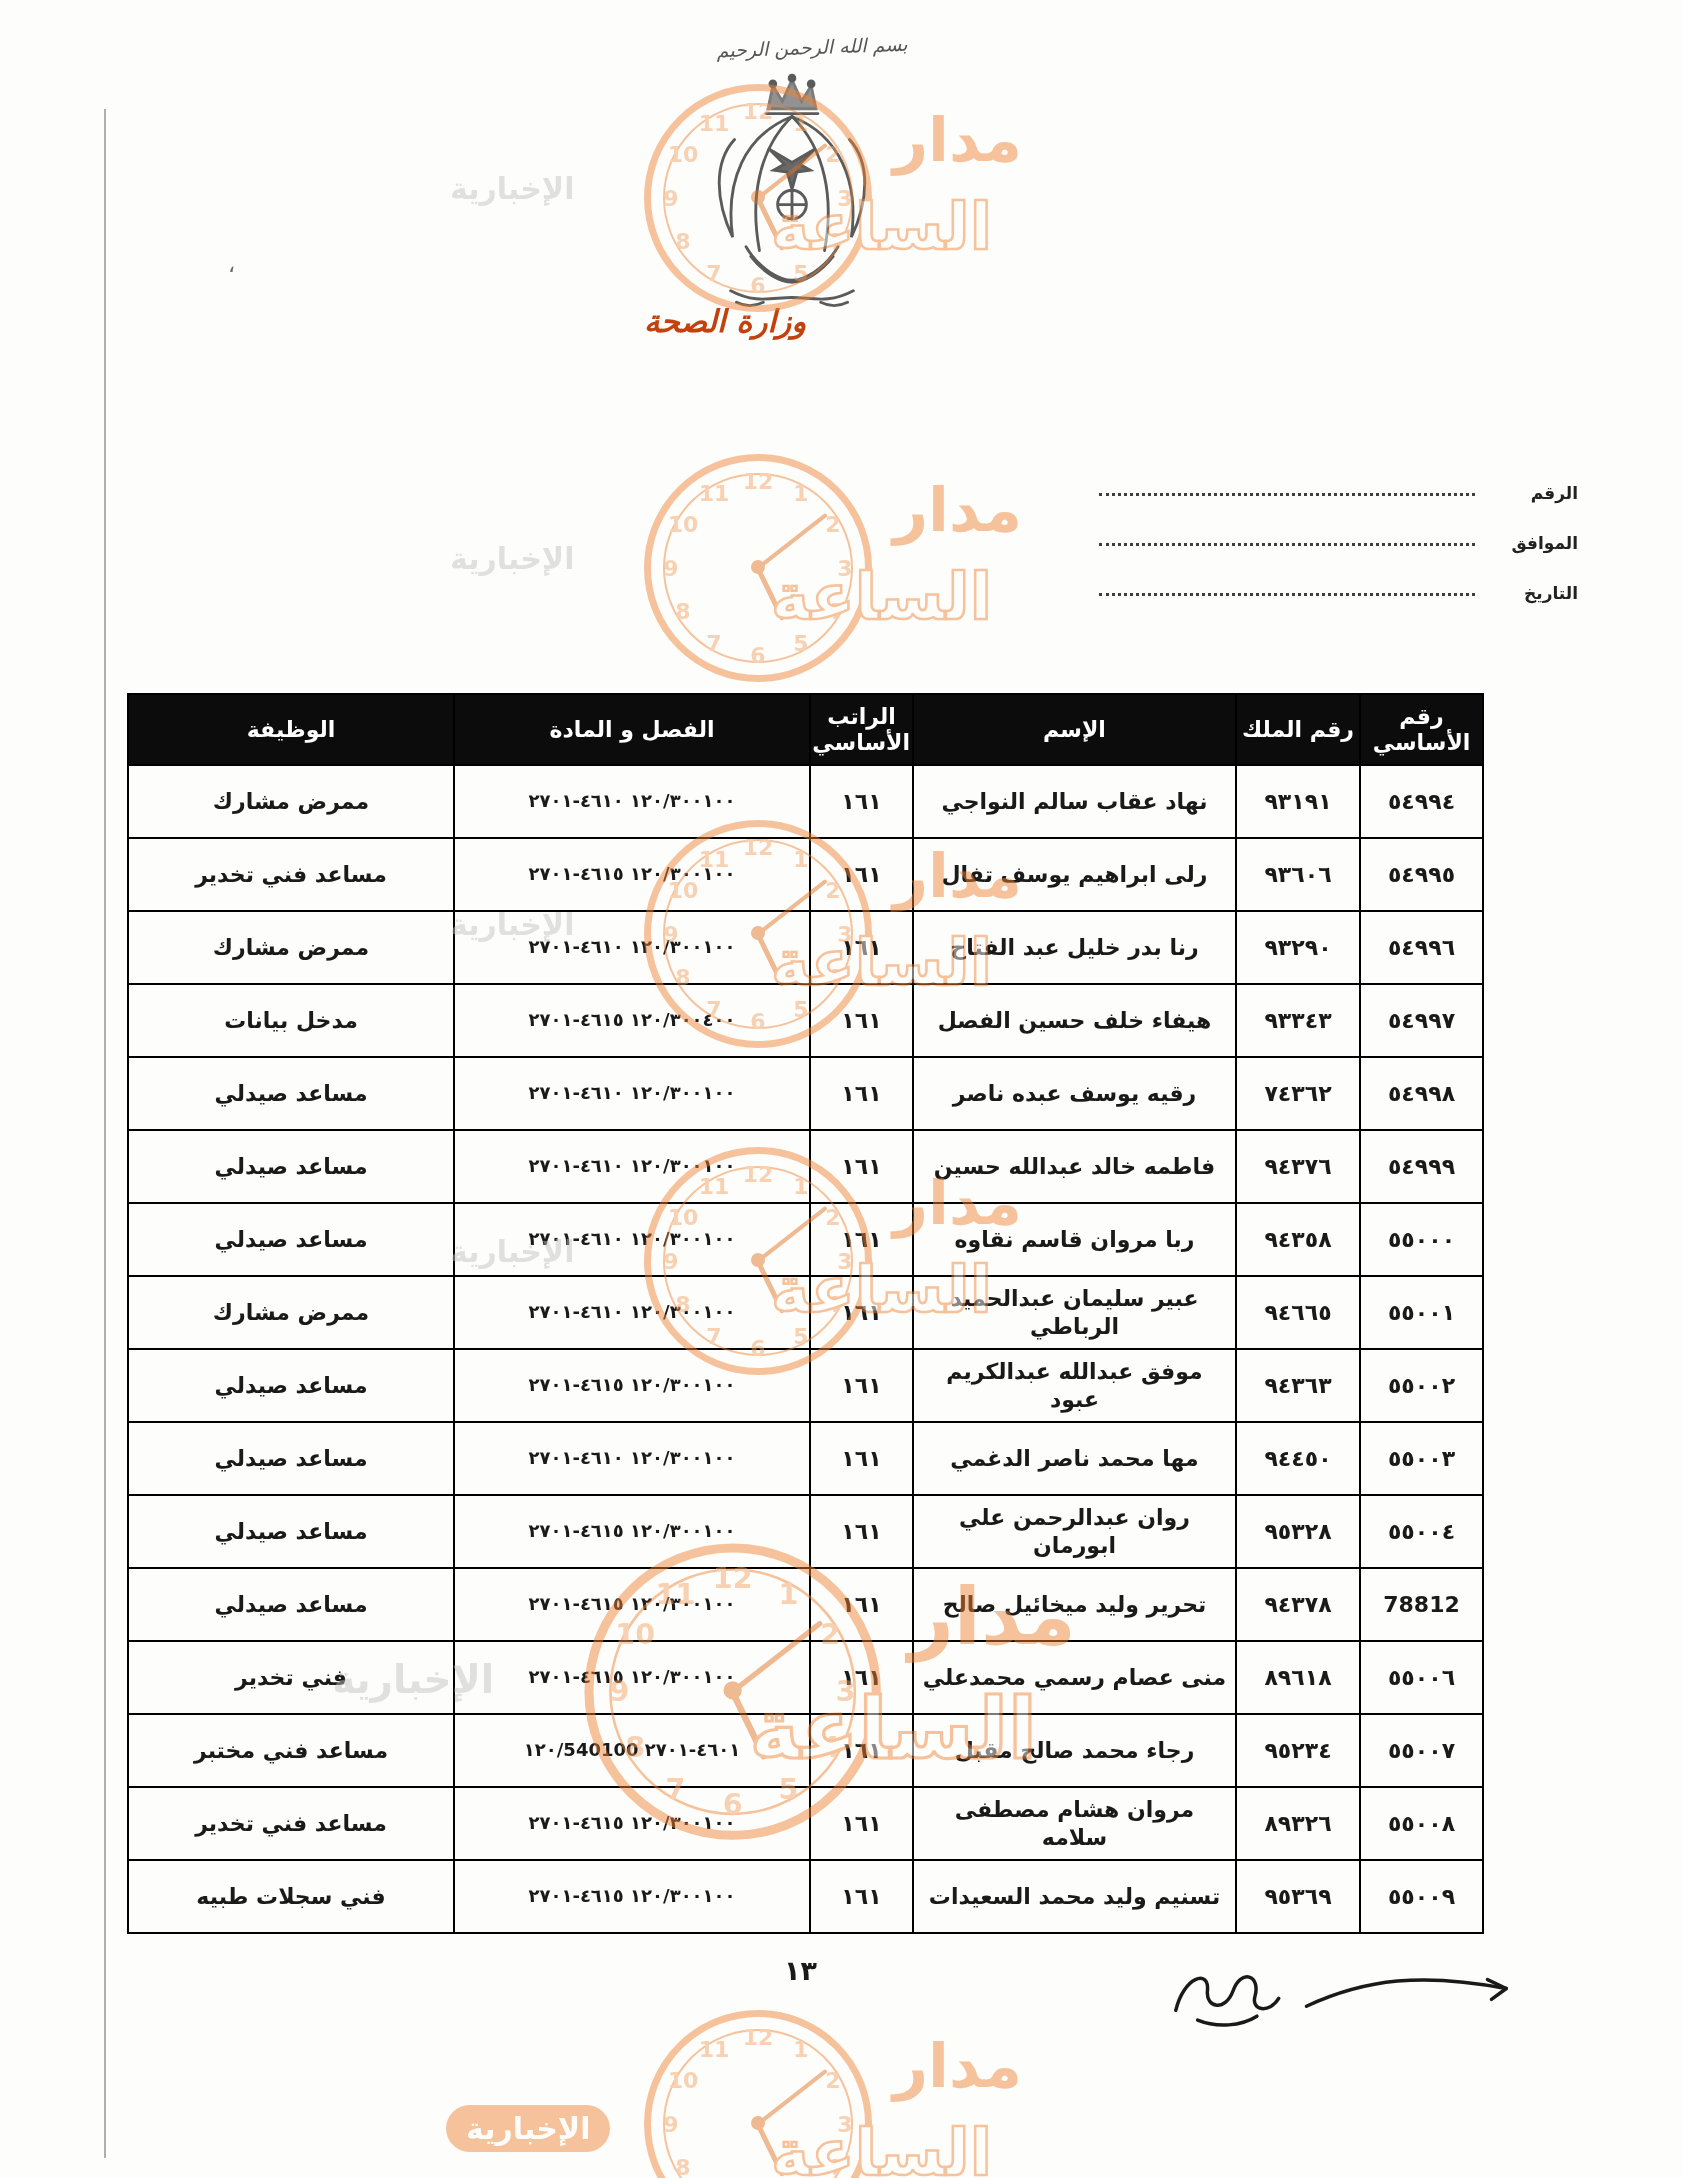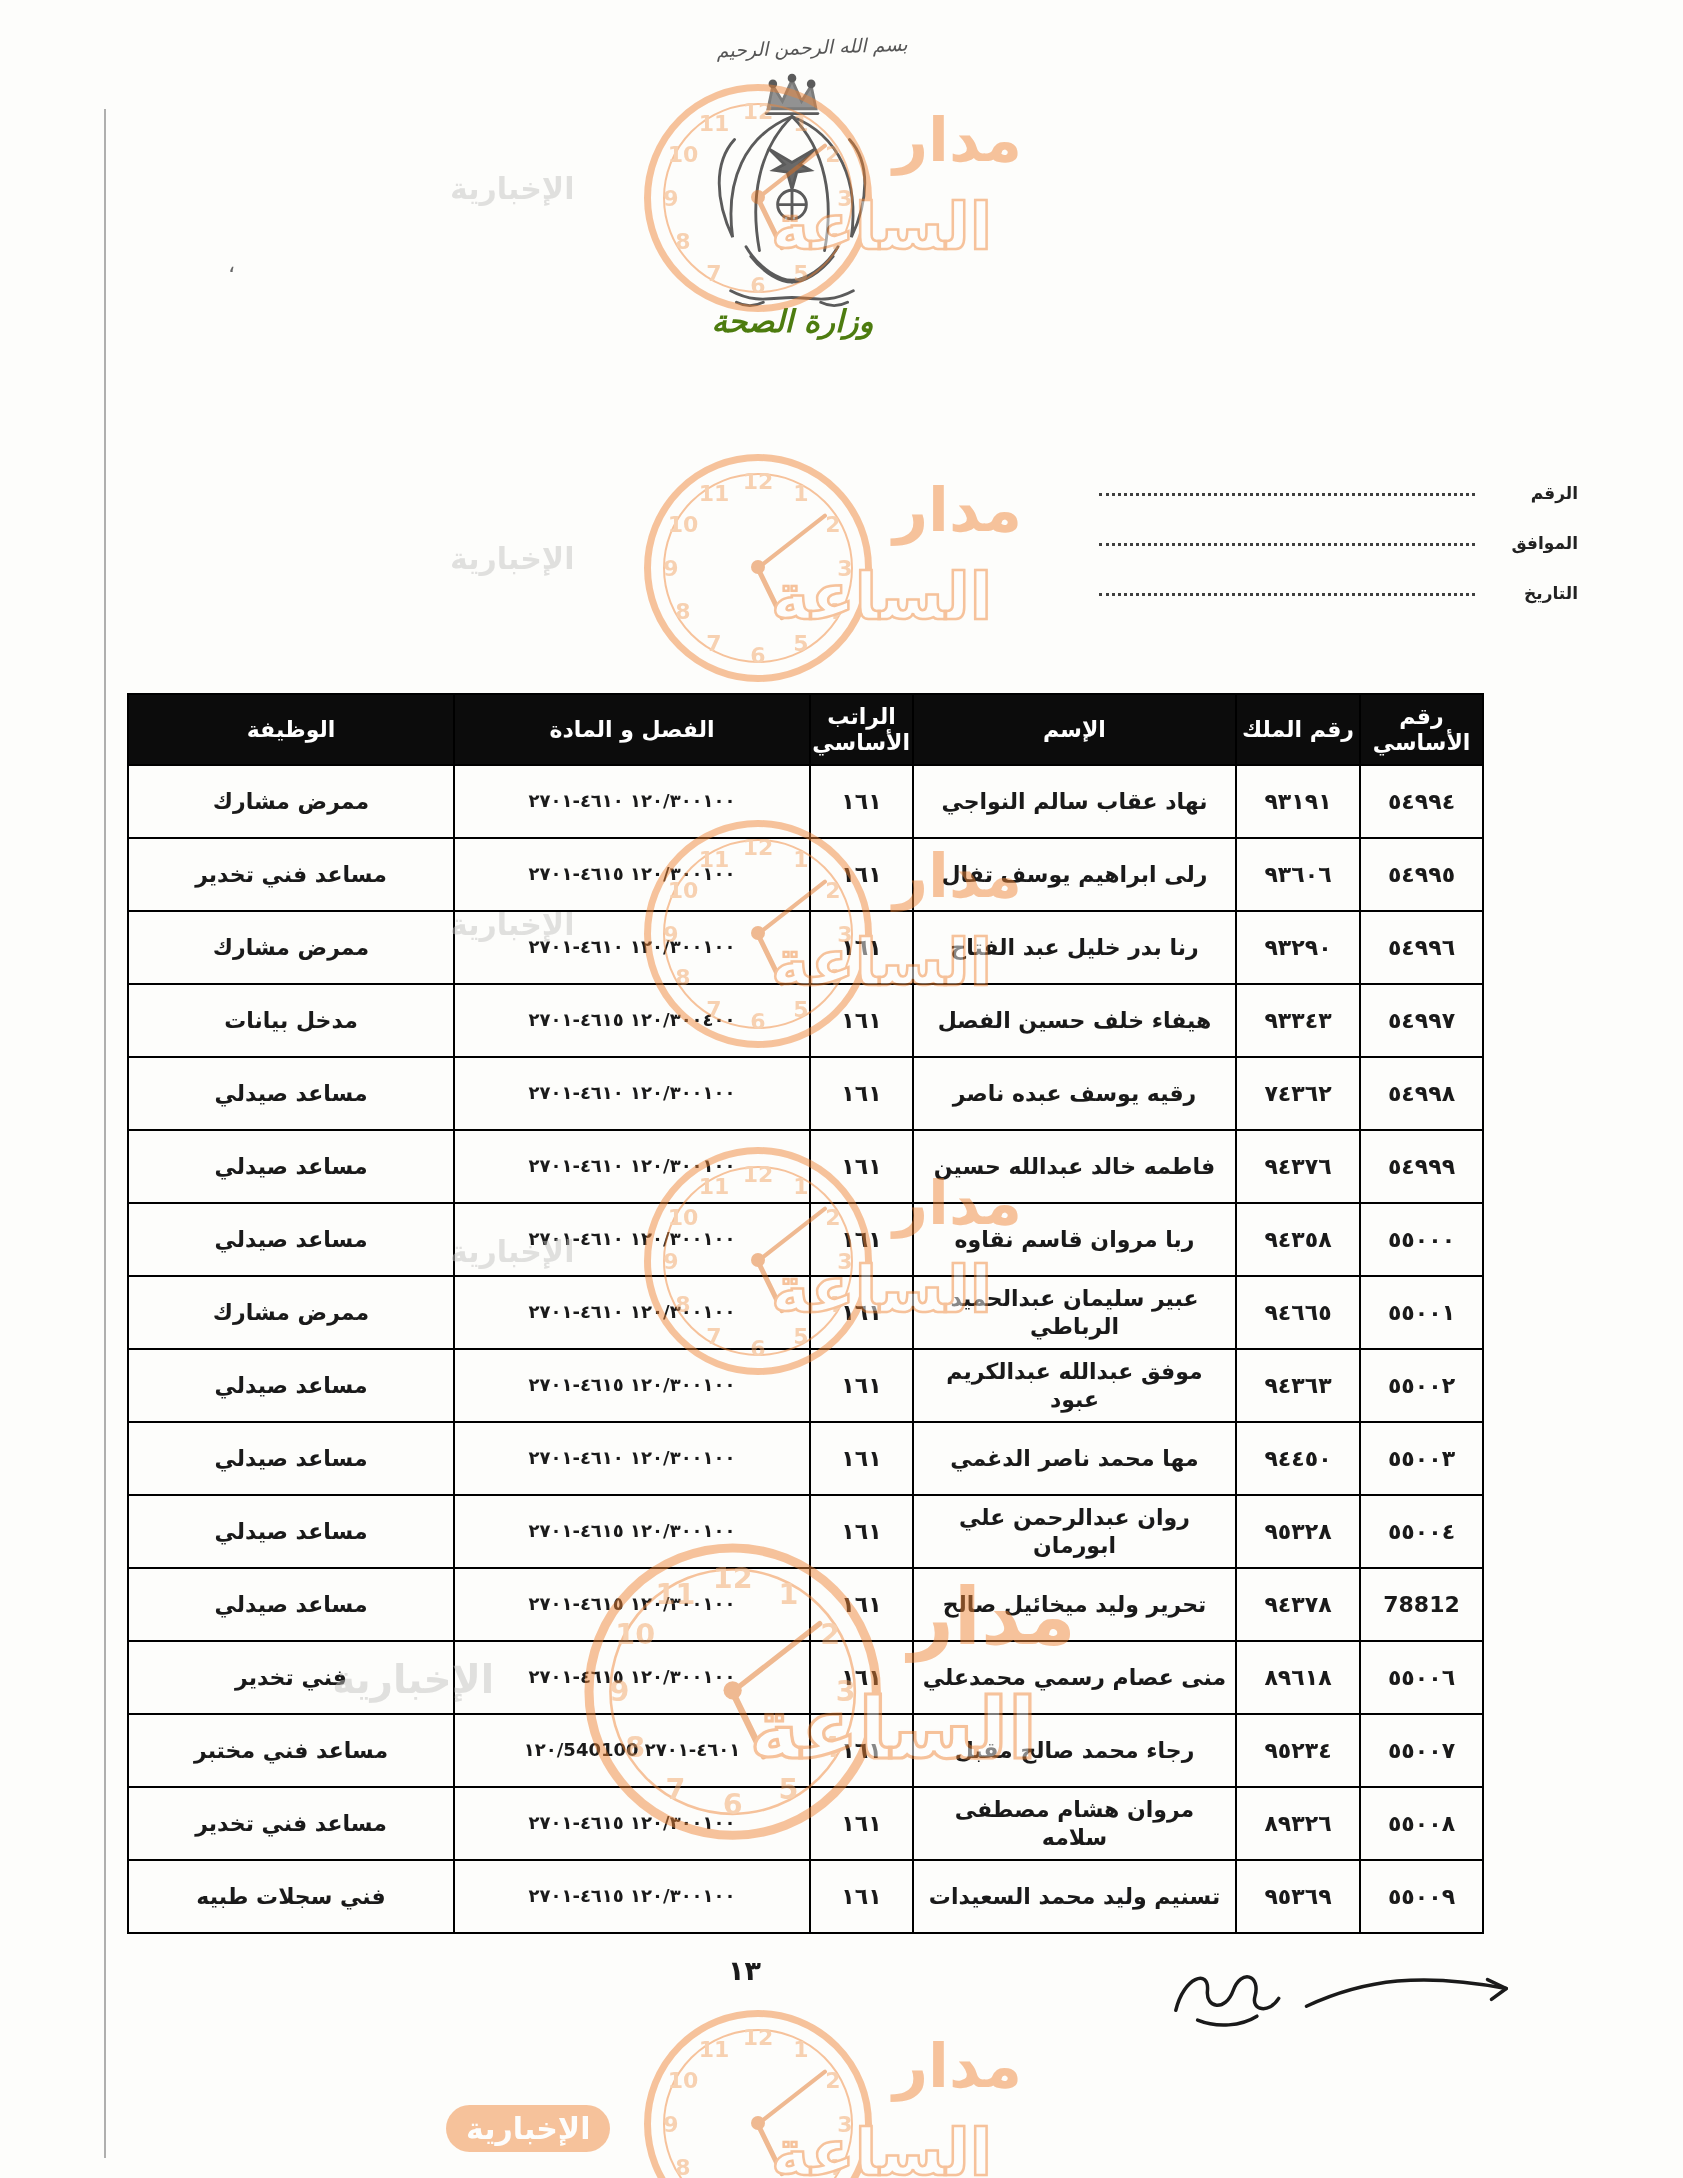--- a/index.html
+++ b/index.html
@@ -9,37 +9,37 @@
     background:#fdfdfb;overflow:hidden;
     font-family:"DejaVu Sans",sans-serif;color:#1a1a1a;
   }
   
   .scan-line{position:absolute;left:104px;top:109px;width:2px;height:2049px;background:#8d8d8d;opacity:.7;z-index:1}
   .stray{position:absolute;left:228px;top:252px;font-size:22px;color:#666;z-index:1}
 
   
   .basmala{position:absolute;left:693px;top:36px;width:238px;text-align:center;font-size:19px;color:#555;font-style:italic;transform:rotate(-2deg);z-index:1}
   .emblem{position:absolute;left:677px;top:59px;z-index:1;opacity:.9}
-  .ministry{position:absolute;left:644px;top:303px;width:297px;text-align:center;font-size:31px;font-weight:700;font-style:italic;color:#4d7c0f;z-index:1}
+  .ministry{position:absolute;left:644px;top:303px;width:297px;font-size:31px;font-weight:700;font-style:italic;color:#c2410c;z-index:1}
 
   
   .ref-fields{position:absolute;right:105px;top:453px;width:485px;direction:rtl;z-index:2}
   .ref-row{display:flex;align-items:flex-end;height:50px}
   .ref-label{font-size:17px;font-weight:700;color:#222;width:97px;flex:none}
   .ref-dots{flex:1;height:0;border-bottom:3px dotted #3f3f3f;margin:0 6px 7px 6px}
 
   
   .table-wrap{position:absolute;left:127px;top:693px;z-index:2}
   table{border-collapse:collapse;table-layout:fixed;width:1354px;direction:rtl;background:transparent}
   th,td{border:2px solid #000;text-align:center;vertical-align:middle;overflow:hidden}
   th{background:#0c0c0c;color:#fff;font-size:22px;font-weight:700;height:71px;line-height:1.15;padding:2px}
   td{height:73px;font-size:22px;font-weight:700;padding:2px 6px;line-height:1.25}
   td.c-chapter{direction:ltr;font-size:18px;letter-spacing:0.5px}
 
-  .page-num{position:absolute;left:728px;top:1955px;width:89px;text-align:left;font-size:27px;font-weight:700;z-index:2}
+  .page-num{position:absolute;left:728px;top:1955px;width:89px;text-align:right;font-size:27px;font-weight:700;z-index:2}
   .signature{position:absolute;left:1158px;top:1933px;z-index:2}
 
   
   .wm-layer{position:absolute;left:0;top:0;width:1683px;height:2178px;z-index:3;pointer-events:none}
   .wm{position:absolute;width:693px;height:297px;opacity:.48}
   .wm-clock{position:absolute;left:198px;top:30px;width:228px;height:228px;border:7px solid #ef8435;border-radius:50%}
   .wm-clock::before{content:"";position:absolute;left:12px;top:12px;right:12px;bottom:12px;border:2px solid #ef8435;border-radius:50%}
   .wn{position:absolute;transform:translate(-50%,-50%);font-size:22px;font-weight:700;color:#f1a263}
   .wn12{left:107px;top:20px}.wn1{left:150px;top:32px}.wn2{left:182px;top:63px}.wn3{left:194px;top:107px}
   .wn4{left:182px;top:150px}.wn5{left:150px;top:182px}.wn6{left:107px;top:194px}.wn7{left:63px;top:182px}

